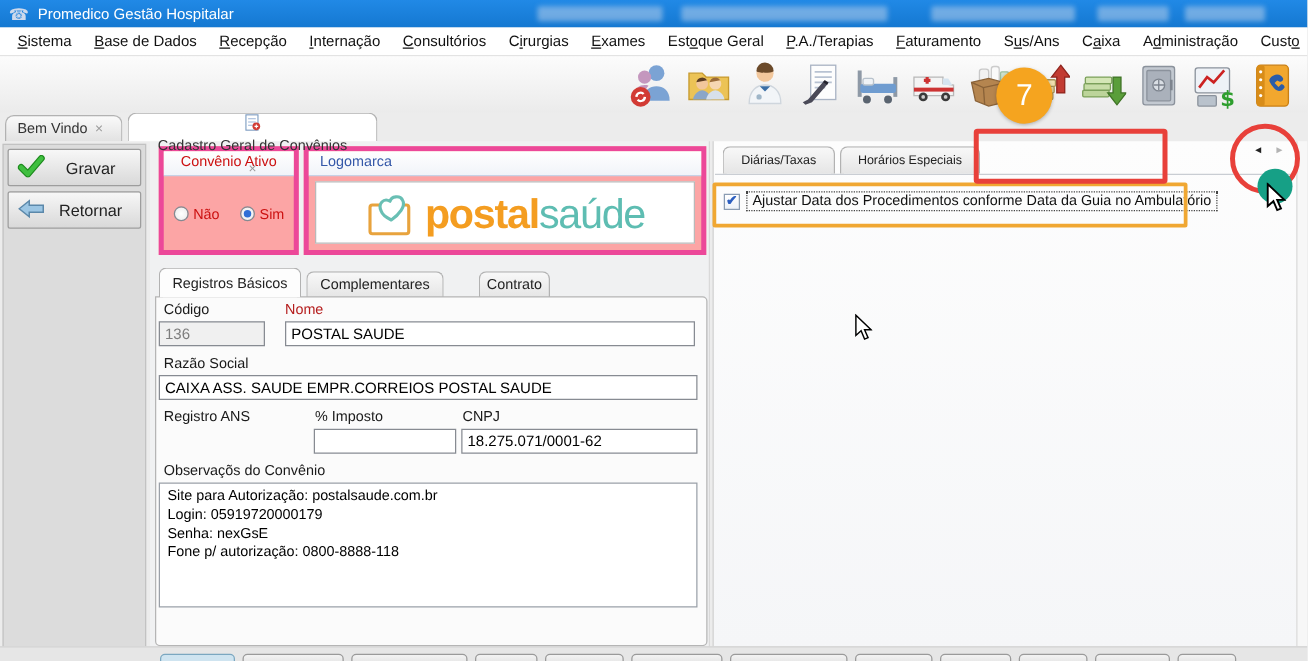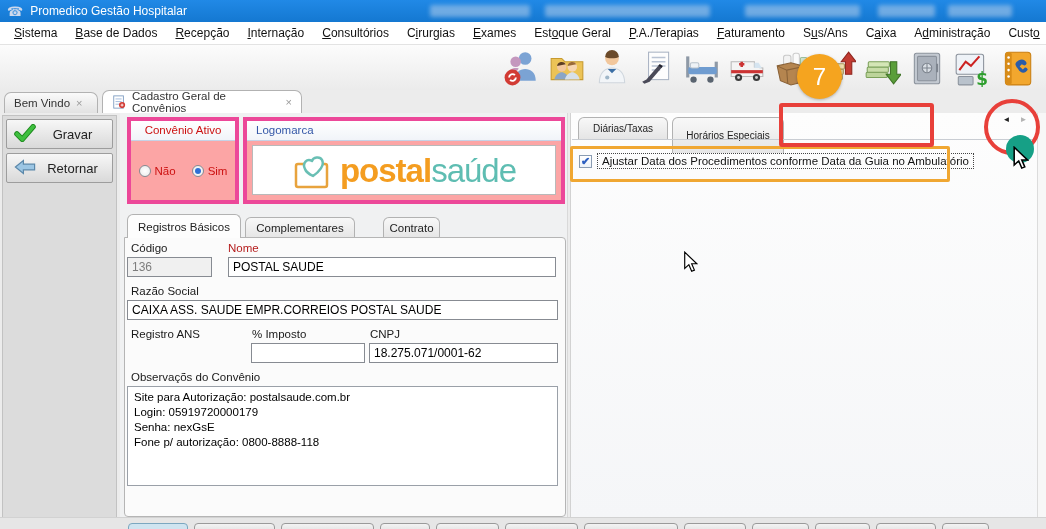--- a/index.html
+++ b/index.html
@@ -25,21 +25,21 @@
   .toolbar{position:absolute;top:45px;left:0;width:1046px;height:45px;
     background:linear-gradient(#fcfcfc,#ebebeb);display:flex;justify-content:flex-end;
     align-items:center;gap:7px;padding-right:10px;box-sizing:border-box;}
   .tool{width:38px;height:38px;flex:0 0 auto;}
   .tool svg{width:100%;height:100%;display:block;}
 
   
   .wtab{position:absolute;display:flex;align-items:center;gap:6px;font-size:11.5px;color:#333;
     border:1px solid #b2b2b2;border-bottom:none;border-radius:7px 7px 0 0;padding:0 9px;
     box-sizing:border-box;background:linear-gradient(#fafafa,#e2e2e2);}
-  .wtab.active{background:#fff;z-index:2;}
+  .wtab.active{background:#fff;z-index:2;flex-direction:column;}
   .tab-close{color:#9a9a9a;font-size:11px;}
 
   
   .sidebar{position:absolute;left:2px;top:115px;width:115px;height:412px;background:#dcdcdc;
     border:1px solid #c2c2c2;box-sizing:border-box;}
   .side-btn{position:absolute;left:3px;width:107px;height:30px;border:1px solid #9d9d9d;
     border-radius:2px;background:linear-gradient(#f7f7f7,#d9d9d9);display:flex;
     align-items:center;font-size:13px;color:#222;box-sizing:border-box;}
   .side-btn .ic{width:36px;text-align:center;}
   .side-btn .lbl{flex:1;text-align:center;padding-right:10px;}
@@ -358,21 +358,21 @@
 
   <span class="flabel" style="left:131px;top:371px;">Observaçõs do Convênio</span>
   <div class="obs-box" style="left:127px;top:386px;width:431px;height:100px;">Site para Autorização: postalsaude.com.br
 Login: 05919720000179
 Senha: nexGsE
 Fone p/ autorização: 0800-8888-118</div>
 
   <div class="right-panel"></div>
   <div class="right-strip"></div>
   <div class="rtab" style="left:578px;top:117px;width:90px;height:22px;">Diárias/Taxas</div>
-  <div class="rtab" style="left:672px;top:117px;width:112px;height:36px;">Horários Especiais</div>
+  <div class="rtab" style="left:672px;top:117px;width:112px;height:22px;">Horários Especiais</div>
   <div class="rp-line"></div>
 
   <span class="cb-box">
       <span class="mark">✔</span>
     </span>
   <span class="cb-label">Ajustar Data dos Procedimentos conforme Data da Guia no Ambulatório</span>
 
   <div class="scrollers">
     <span class="a-left">◄</span>
     <span class="a-right">►</span>

